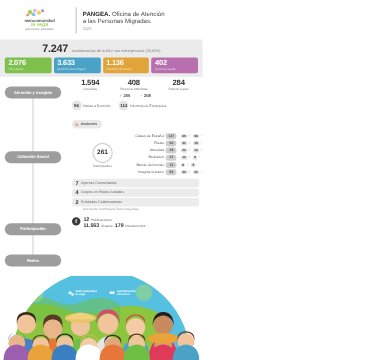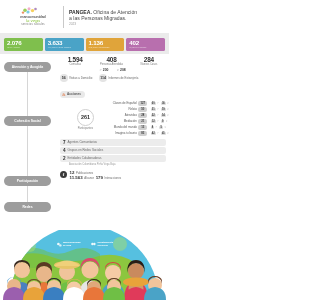--- a/index.html
+++ b/index.html
@@ -133,20 +133,24 @@
     </div>
     <div class="hdr-sep"></div>
     <div class="hdr-txt">
       <div class="l"><span class="b">PANGEA.</span><span> Oficina de Atención</span></div>
       <div class="l">a las Personas Migradas.</div>
       <div class="hdr-year">2023</div>
     </div>
   </div>
 
   <div class="band">
+    <div class="band-top">
+      <div class="band-big">7.247</div>
+      <div class="band-note">ciudadanos/as de la MLV son extranjeros/as (35,63%)</div>
+    </div>
     <div class="cells">
       <div class="cell c1">
         <div class="n">2.076</div>
         <div class="s">(7%) Ajaolo</div>
       </div>
       <div class="cell c2">
         <div class="n">3.633</div>
         <div class="s">(44,65%) San Miguel</div>
       </div>
       <div class="cell c3">

